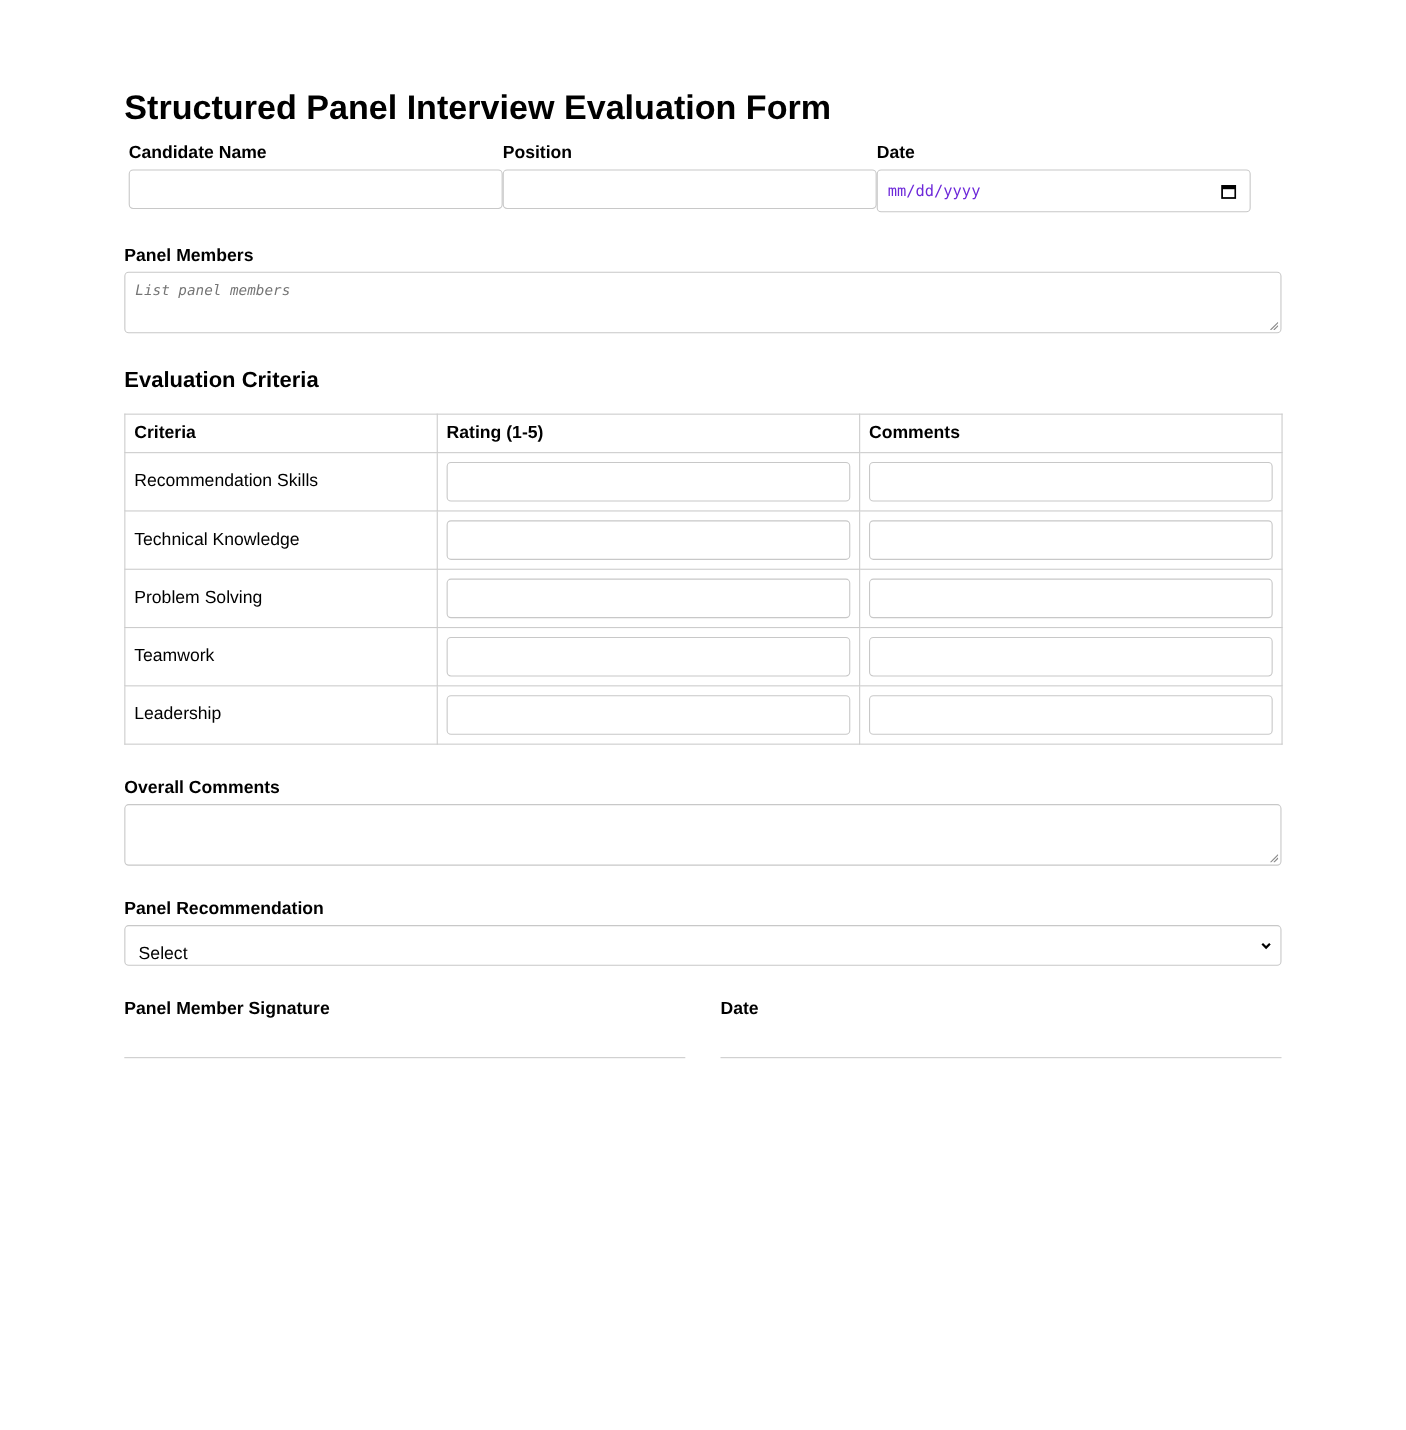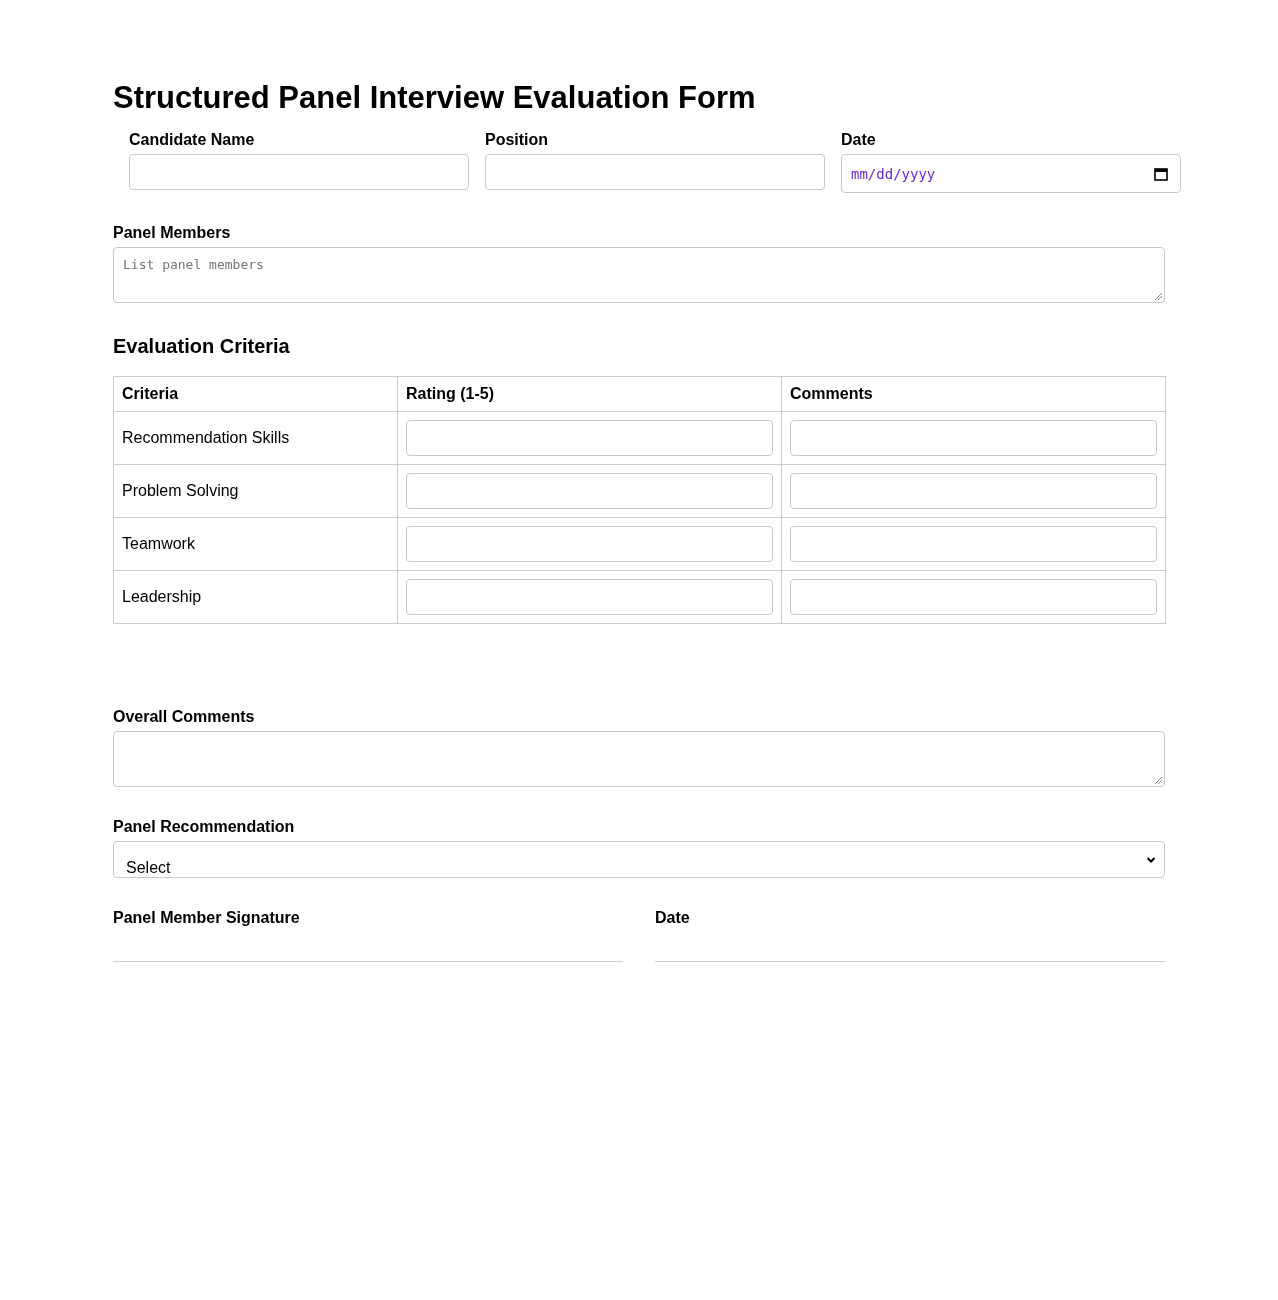--- a/index.html
+++ b/index.html
@@ -31,24 +31,23 @@
     .label {
       font-size: 16px;
       font-weight: bold;
       line-height: 18px;
       display: block;
       white-space: nowrap;
     }
     .row3 {
       position: absolute;
       top: 131px;
-      left: 16px;
+      left: 4px;
       width: 1052px;
       display: flex;
-      gap: 16px;
     }
     .row3 .field { width: 340px; }
     .row3 .field:last-child { width: 340px; }
     .text-input {
       display: block;
       width: 100%;
       height: 36px;
       margin-top: 5px;
       border: 1px solid #c8c8c8;
       border-radius: 4px;
@@ -87,20 +86,21 @@
       height: 56px;
       margin-top: 5px;
       border: 1px solid #c8c8c8;
       border-radius: 4px;
       background: #fff;
       padding: 9px 9px;
       font-family: "DejaVu Sans Mono", monospace;
       font-size: 13px;
       color: #757575;
       resize: none;
+      font-style: italic;
     }
     .grip {
       position: absolute;
       right: 2px;
       bottom: 2px;
       width: 8px;
       height: 8px;
     }
     .section-heading {
       position: absolute;
@@ -248,20 +248,29 @@
       <tr>
         <td>Recommendation Skills</td>
         <td>
             <div class="cell-input"></div>
           </td>
         <td>
             <div class="cell-input"></div>
           </td>
       </tr>
       <tr>
+        <td>Technical Knowledge</td>
+        <td>
+            <div class="cell-input"></div>
+          </td>
+        <td>
+            <div class="cell-input"></div>
+          </td>
+      </tr>
+      <tr>
         <td>Problem Solving</td>
         <td>
             <div class="cell-input"></div>
           </td>
         <td>
             <div class="cell-input"></div>
           </td>
       </tr>
       <tr>
         <td>Teamwork</td>

